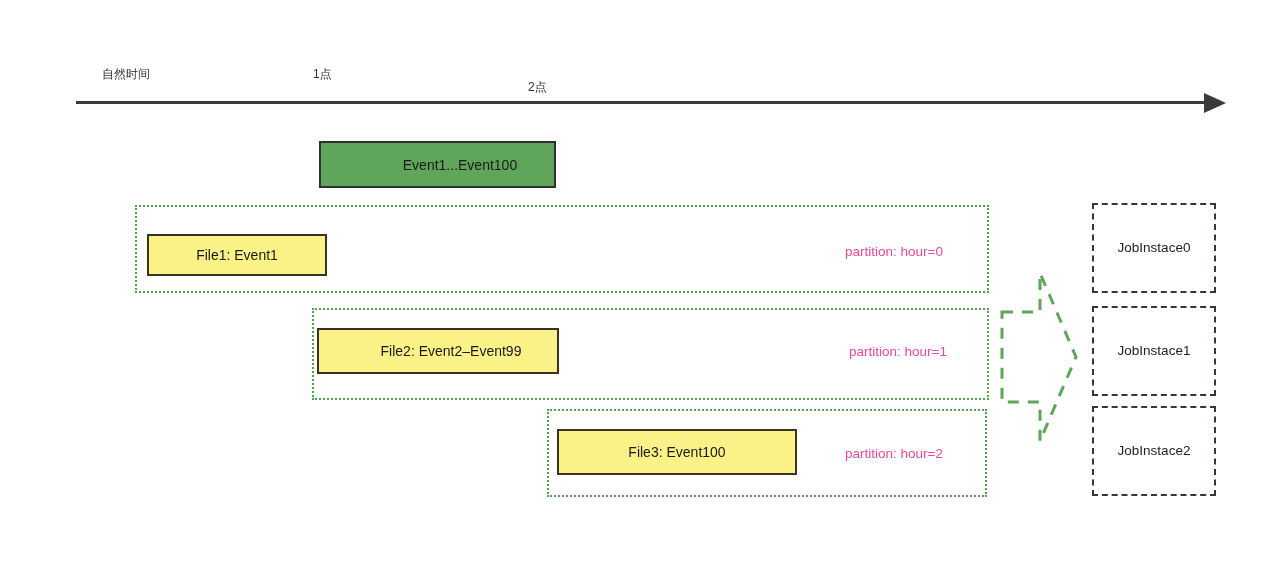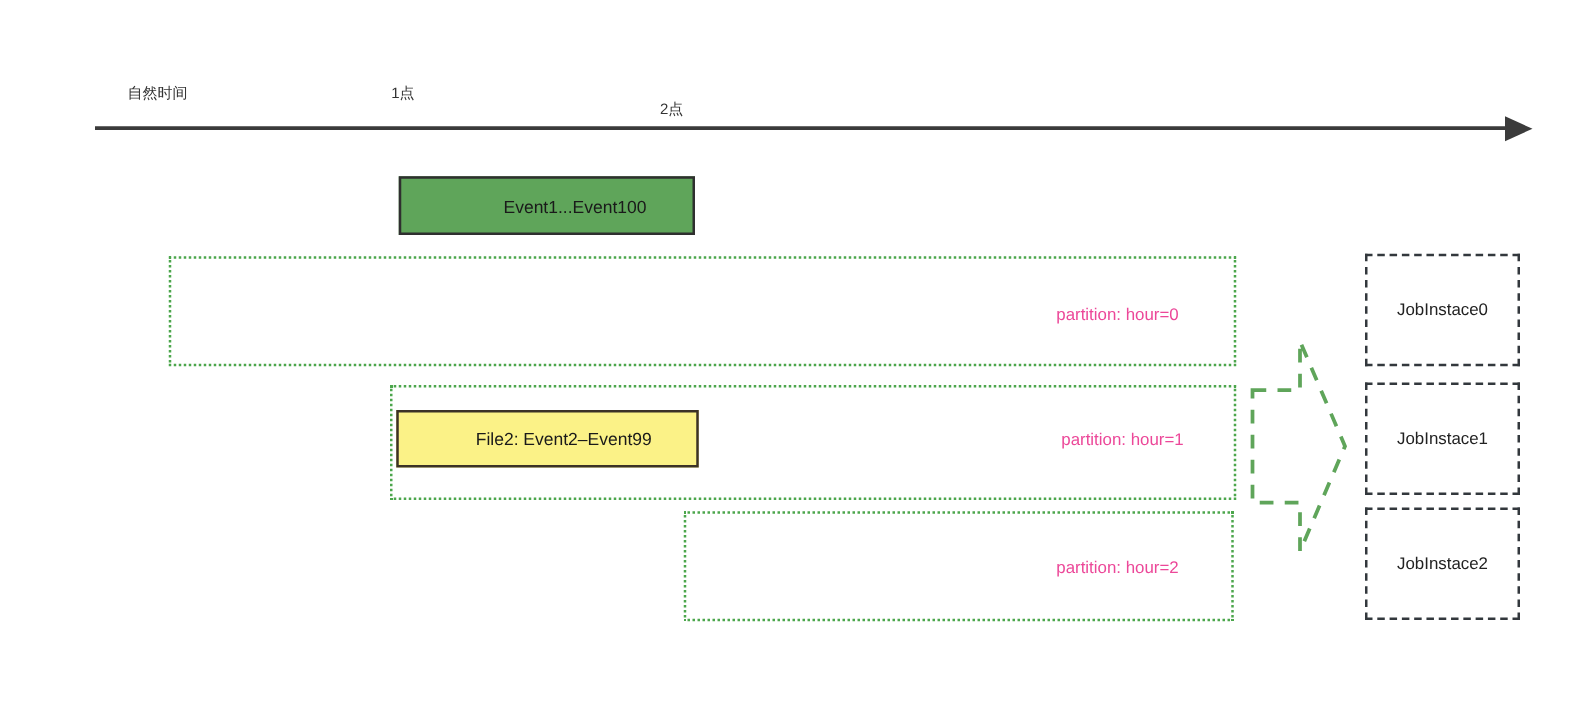--- a/index.html
+++ b/index.html
@@ -153,27 +153,29 @@
   <div class="axis-line"></div>
   <div class="axis-arrowhead"></div>
 
   <div class="axis-label l0">自然时间</div>
   <div class="axis-label l1">1点</div>
   <div class="axis-label l2">2点</div>
 
   <div class="event-box">Event1...Event100</div>
 
   <div class="partition-box p0"></div>
+  <div class="file-box f0">File1: Event1</div>
   <div class="partition-label pl0">partition: hour=0</div>
 
   <div class="partition-box p1"></div>
   <div class="file-box f1">File2: Event2–Event99</div>
   <div class="partition-label pl1">partition: hour=1</div>
 
   <div class="partition-box p2"></div>
+  <div class="file-box f2">File3: Event100</div>
   <div class="partition-label pl2">partition: hour=2</div>
 
   <svg class="flow-arrow" viewBox="0 0 86 178">
     <polygon points="6,44 44,44 44,5 80,89 44,173 44,134 6,134" fill="none" stroke="#5fa55a" stroke-width="3" stroke-dasharray="11,9" stroke-linejoin="miter"></polygon>
   </svg>
 
   <div class="job-box j0">
     <span class="job-line">Job</span>
     <span class="job-line">Instace0</span>
   </div>

